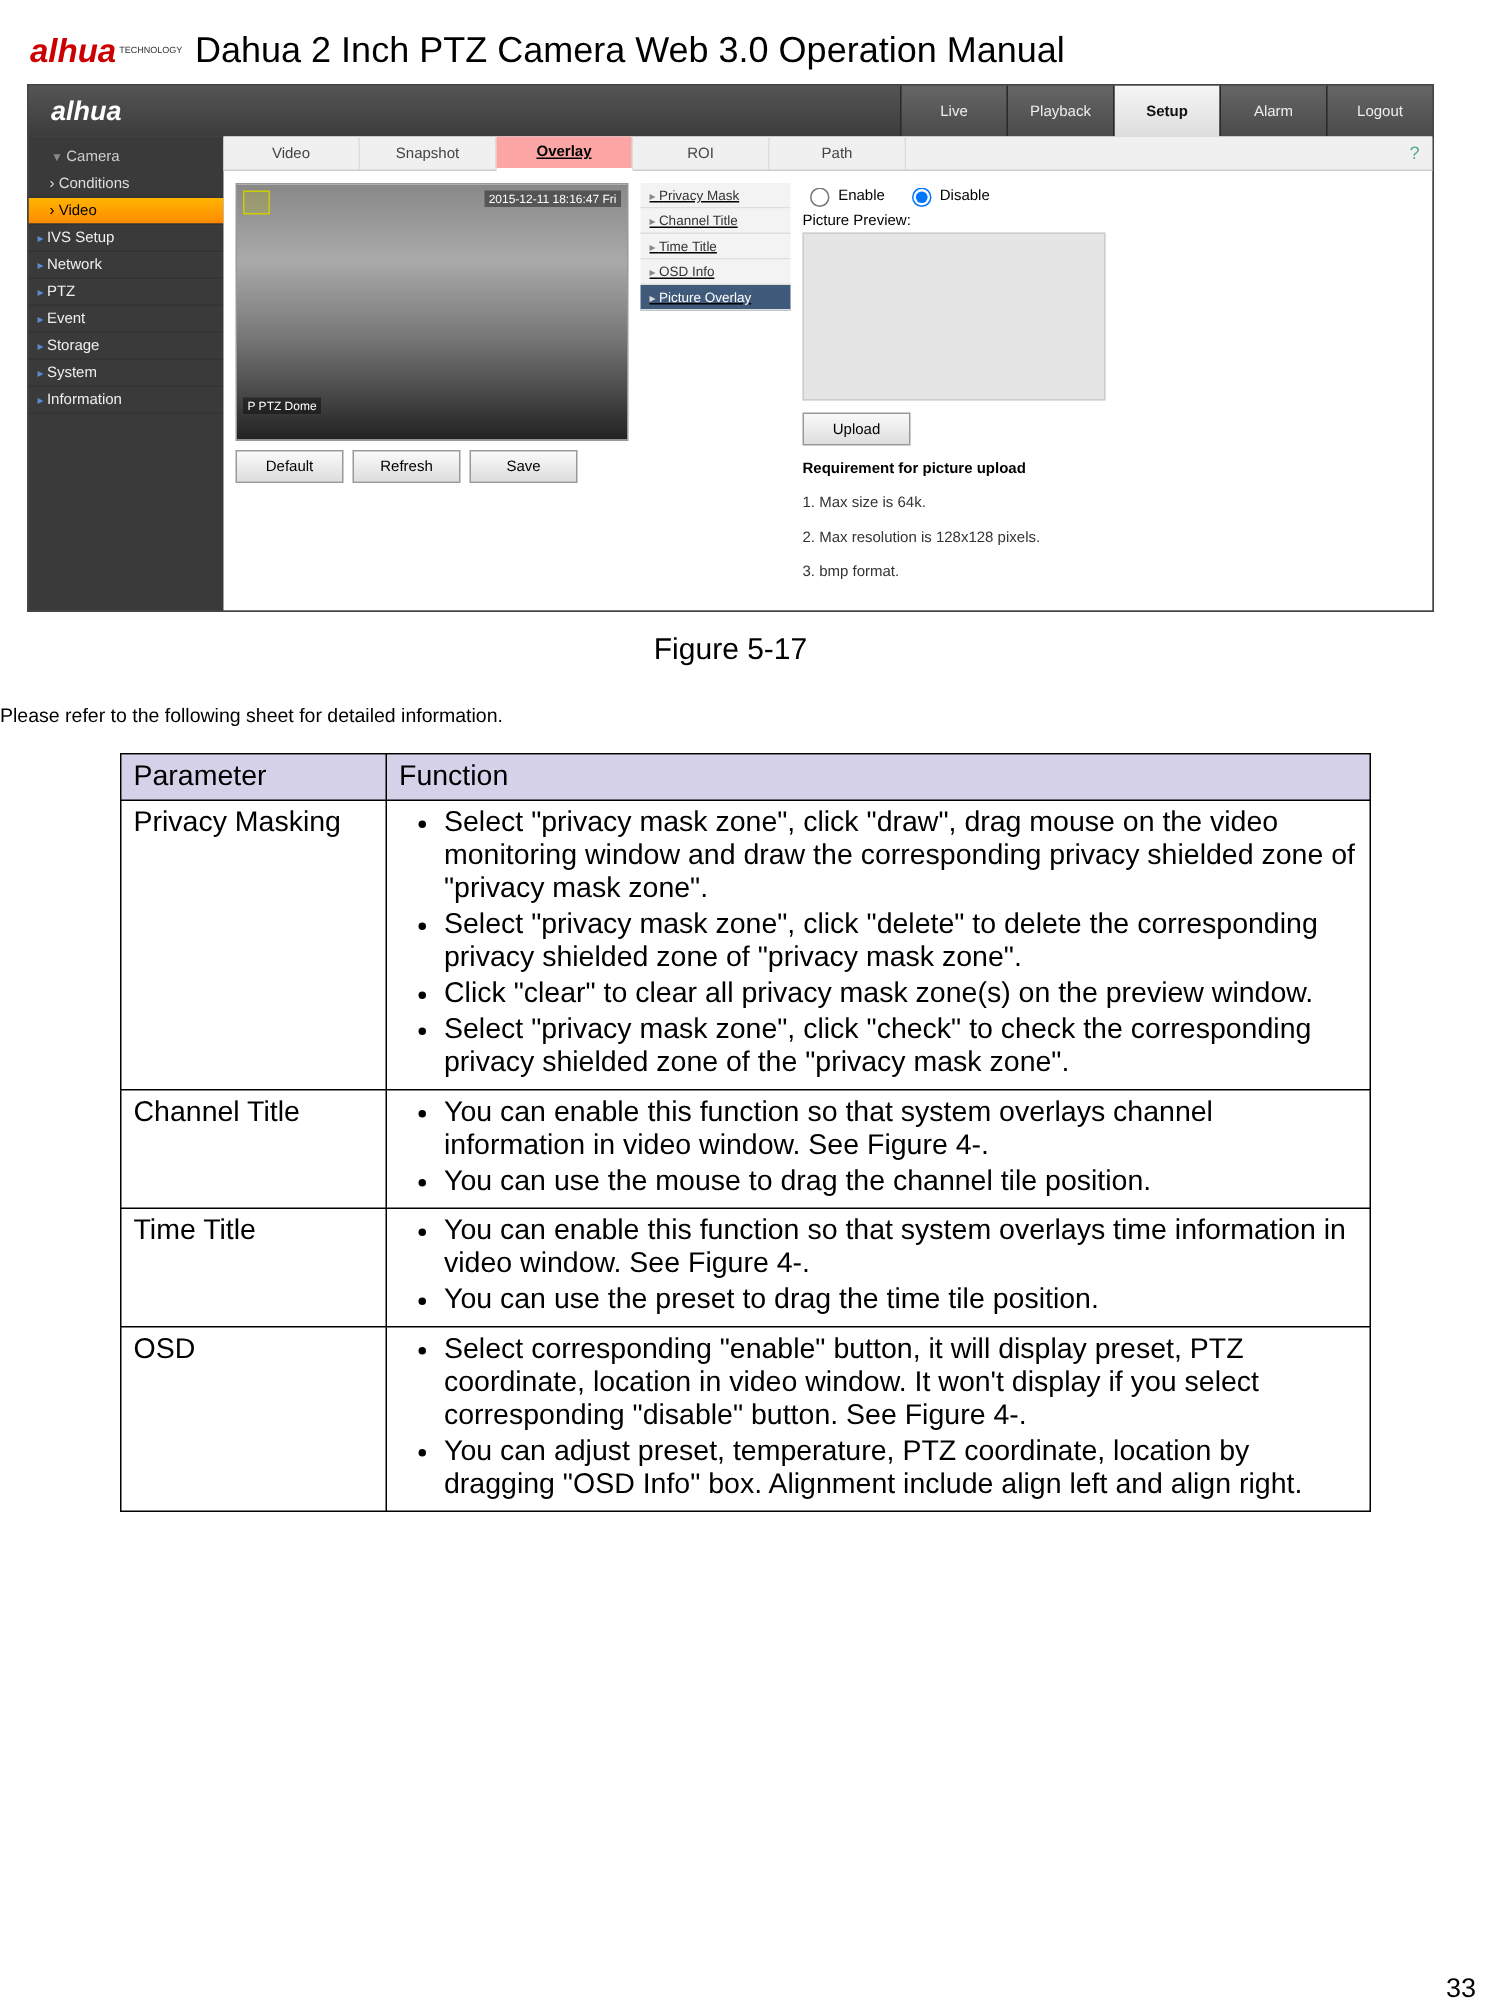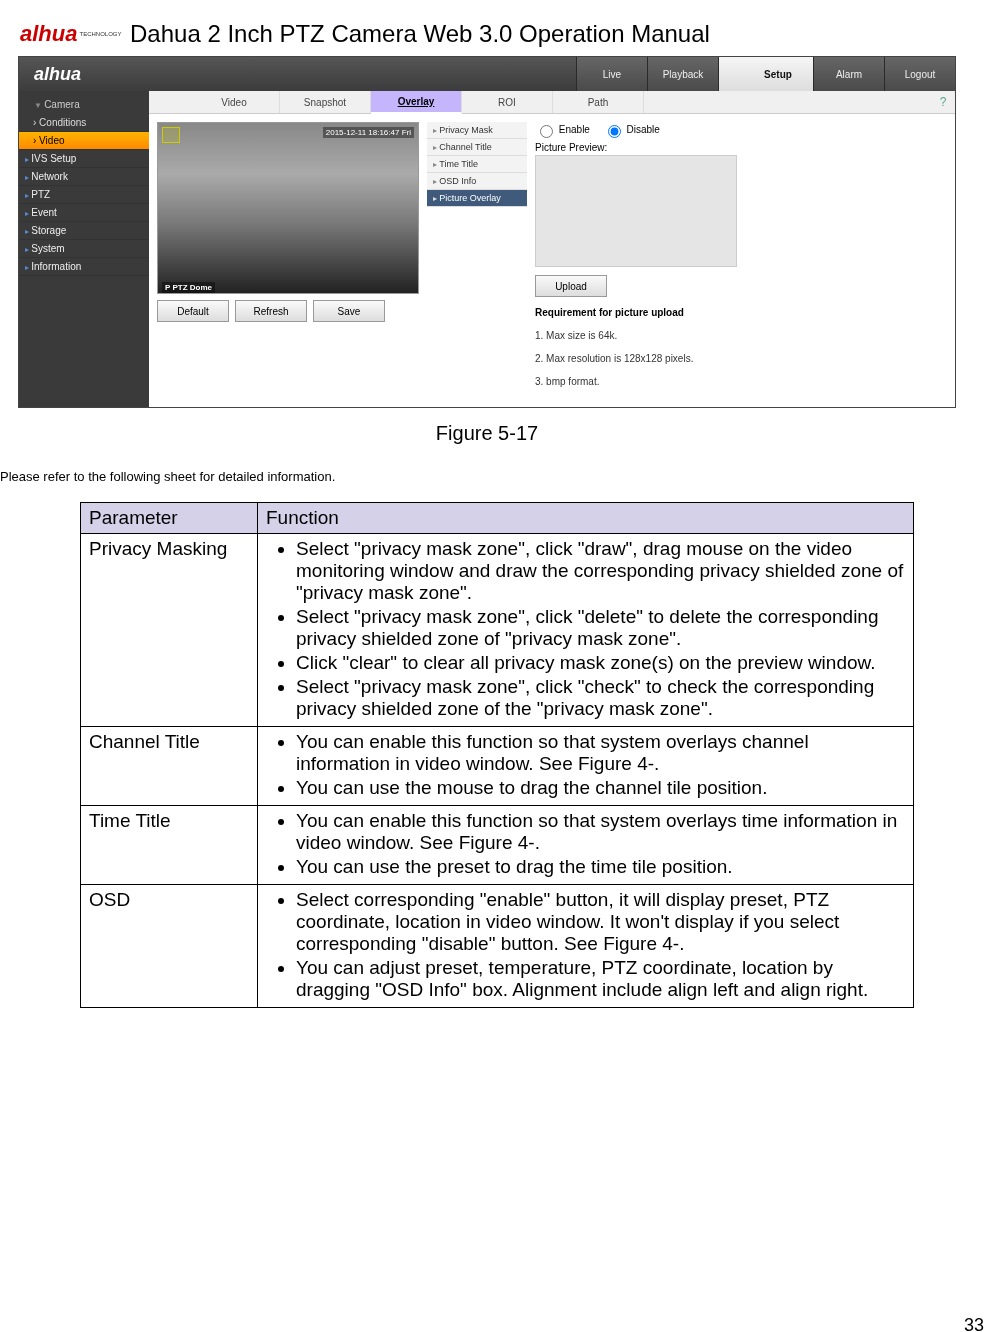--- a/index.html
+++ b/index.html
@@ -58,21 +58,21 @@
   .ss-topgap { flex:1; }
   .ss-toptab {
     width: 70px;
     display:flex; align-items:center; justify-content:center;
     border-left:1px solid #2a2a2a;
     background:linear-gradient(#666,#4a4a4a);
     color:#eee; font-size:10px;
   }
   .ss-toptab.active {
     background:linear-gradient(#f5f5f5,#ddd);
-    color:#111; font-weight:bold;padding-left:24px;
+    color:#111; font-weight:bold;
   }
   .ss-body { display:flex; height: calc(100% - 34px); }
   .ss-sidebar {
     width: 130px;
     background:#3a3a3a;
     color:#ddd;
     padding-top:4px;
   }
   .ss-side-head {
     padding:4px 15px; color:#ccc; font-size:10px;
@@ -94,54 +94,54 @@
   .ss-main {
     flex:1;
     background:#fff;
     display:flex; flex-direction:column;
   }
   .ss-subtabs {
     height:22px;
     background:#f0f0f0;
     border-bottom:1px solid #ccc;
     display:flex;
-    padding-left:40px;
   }
   .ss-subtab {
     width:90px; display:flex; align-items:center; justify-content:center;
     font-size:10px; color:#444;
     border-right:1px solid #ddd;
   }
-  .ss-subtab.active { font-weight:bold; color:#000; background:#c4b5fd; border-bottom:2px solid #fff; margin-bottom:-1px;text-decoration:underline;}
+  .ss-subtab.active { font-weight:bold; color:#000; background:#fca5a5; border-bottom:2px solid #fff; margin-bottom:-1px;text-decoration:underline;}
   .ss-help { margin-left:auto; width:24px; display:flex;align-items:center;justify-content:center; color:#5a8; font-size:12px;}
   .ss-content {
     flex:1;
     display:flex;
     padding:8px;
     gap:8px;
   }
   .ss-preview {
     width:260px; height:170px;
     background: linear-gradient(#888 0%, #aaa 30%, #777 60%, #222 100%);
     position:relative;
     border:1px solid #999;
   }
   .ss-yellow { position:absolute; left:4px; top:4px; width:16px; height:14px; border:1px solid #cc0; background:rgba(200,200,0,.2);}
   .ss-overlay-ts { position:absolute; right:4px; top:4px; color:#fff; background:rgba(0,0,0,.4); font-size:8px; padding:1px 3px; }
-  .ss-overlay-txt { position:absolute; left:4px; bottom:0; color:#fff; background:rgba(0,0,0,.4); font-size:8px; padding:1px 3px; white-space:nowrap;font-weight:bold;}
+  .ss-overlay-txt { position:absolute; left:4px; bottom:17px; color:#fff; background:rgba(0,0,0,.4); font-size:8px; padding:1px 3px; white-space:nowrap;}
   .ss-previewbtns { margin-top:6px; display:flex; gap:6px; }
   .ss-btn {
     width:70px; height:20px;
     background:linear-gradient(#fafafa,#ddd);
     border:1px solid #999;
     font-size:10px;
     display:flex;align-items:center;justify-content:center;
   }
   .ss-midlist {
     width:100px;
+    text-decoration:underline;
   }
   .ss-mid-item {
     padding:3px 6px;
     background:#f3f3f3;
     border-bottom:1px solid #ddd;
     font-size:9px;
     color:#333;
   }
   .ss-mid-item.sel { background:#3f5a7a; color:#fff; }
   .ss-mid-item::before { content:"▸ "; font-size:8px; color:#888;}

